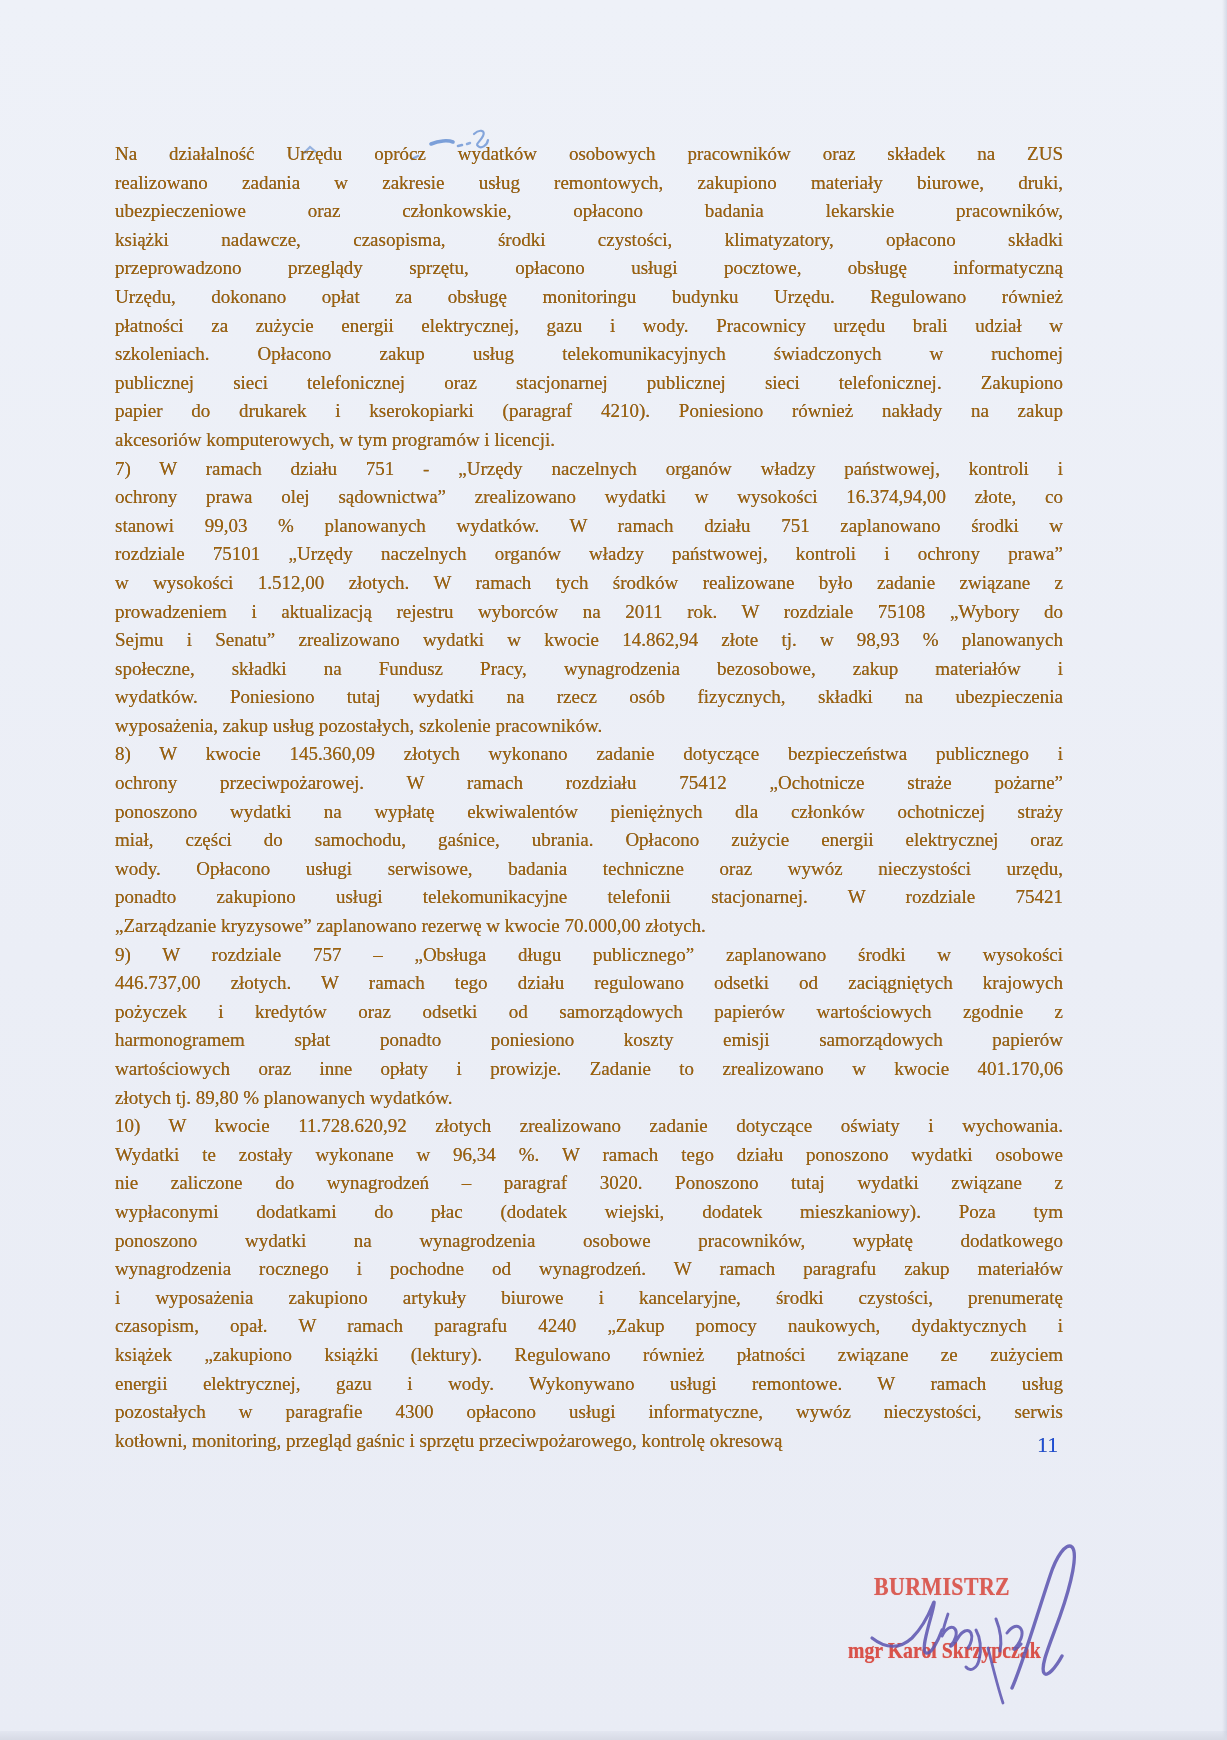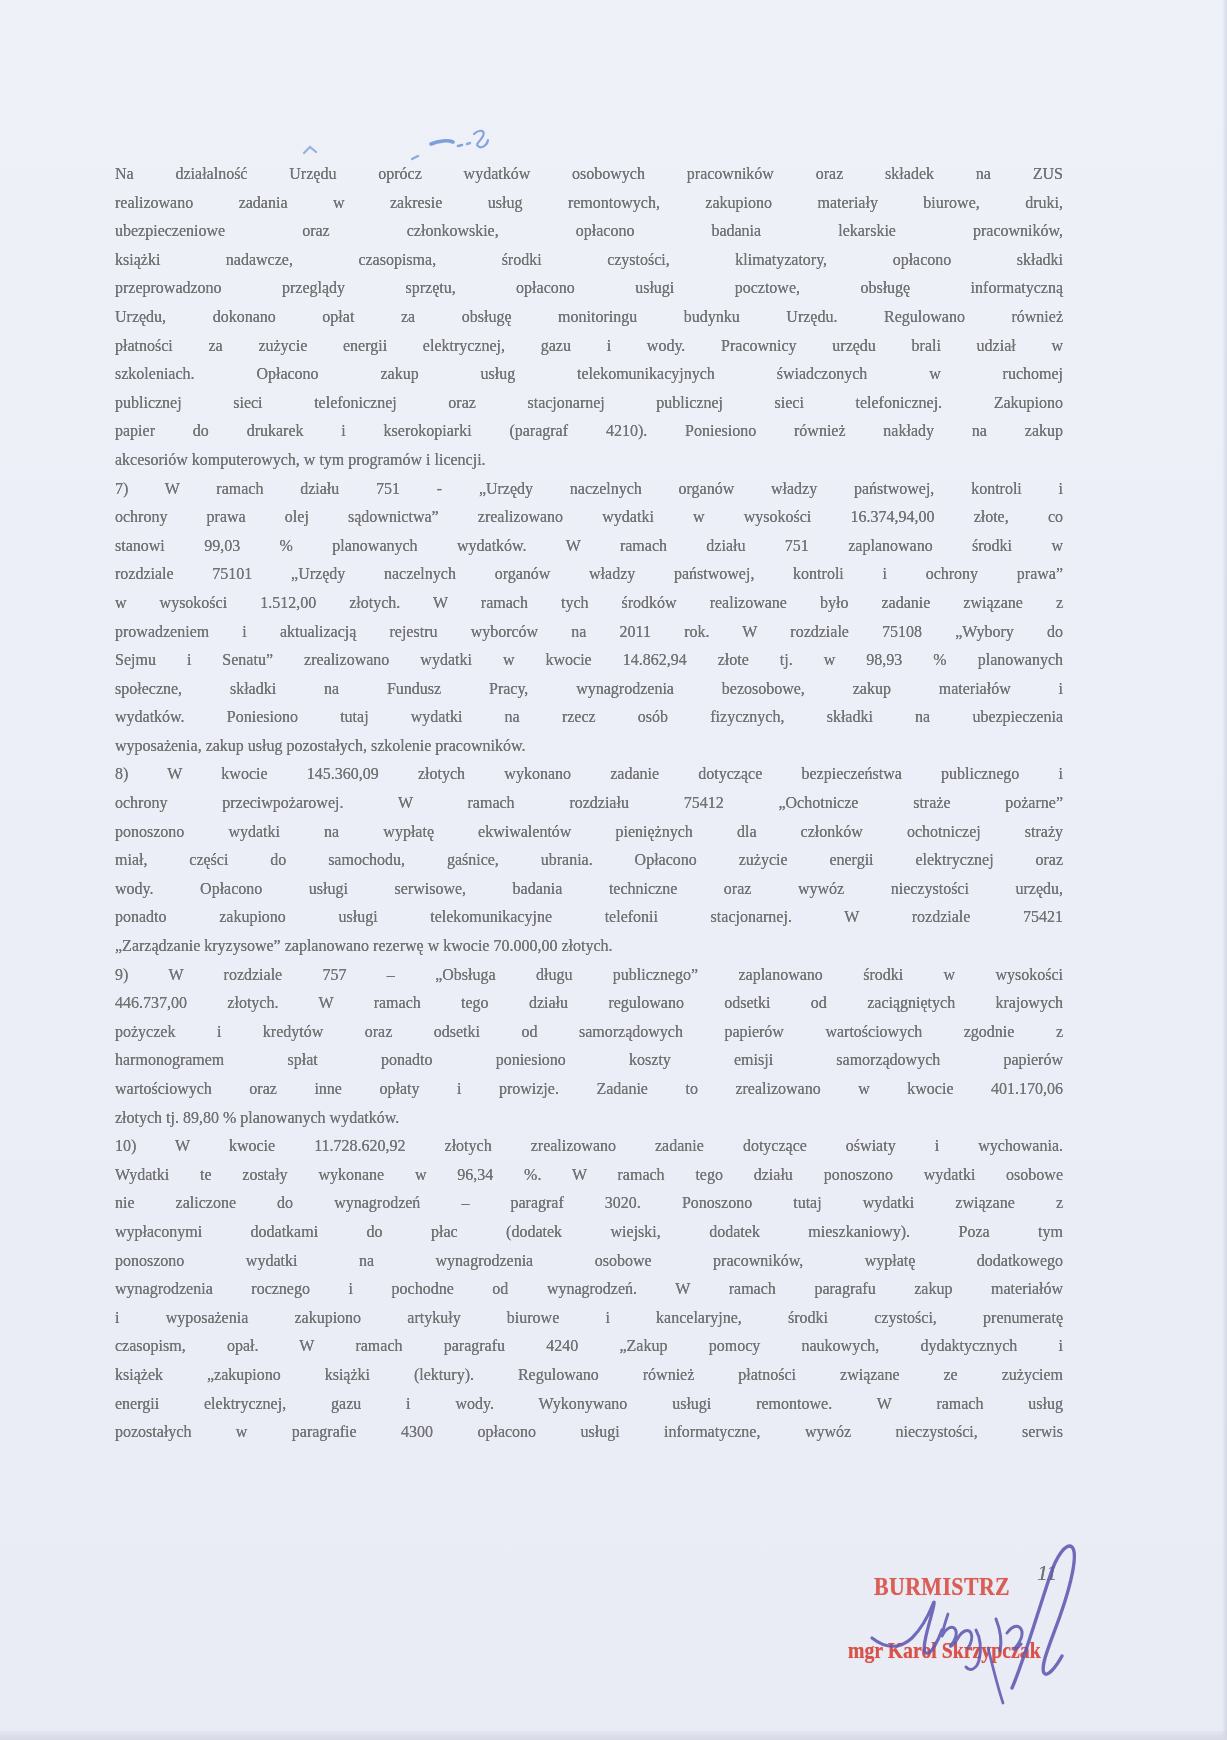--- a/index.html
+++ b/index.html
@@ -9,31 +9,31 @@
     font-family:"Liberation Serif", "DejaVu Serif", serif;
   }
   .page { position:absolute; inset:0; }
   
   .edge-bottom { position:absolute; left:0; bottom:0; width:100%; height:9px;
     background:linear-gradient(180deg, rgba(190,196,214,0.15), #d7dae5); }
   .edge-right { position:absolute; top:0; right:0; width:5px; height:100%;
     background:linear-gradient(90deg, rgba(190,196,214,0), rgba(185,191,210,0.45)); }
   
   .body-text {
-    position:absolute; left:115px; top:160px; width:948px;
-    font-size:16px; line-height:28.6px; color:#737373;
+    position:absolute; left:115px; top:140px; width:948px;
+    font-size:19px; line-height:28.6px; color:#a16207;
     text-shadow:0 0 0.6px rgba(35,35,40,0.65);
   }
   .para { margin:0; }
   .line { text-align:justify; text-align-last:justify; }
   .line.last { text-align-last:left; }
   
   .page-number {
-    position:absolute; left:1037px; top:1560px;
-    font-size:22px; color:#737373; text-shadow:0 0 0.6px rgba(35,35,40,0.6);font-style:italic;
+    position:absolute; left:1037px; top:1432px;
+    font-size:22px; color:#1d4ed8; text-shadow:0 0 0.6px rgba(35,35,40,0.6);
   }
   
   .stamp-title {
     position:absolute; left:874px; top:1572px;
     font-size:26px; font-weight:bold; color:#d9544a; opacity:0.93;
     letter-spacing:0.5px; transform:scaleX(0.84); transform-origin:left top;
     text-shadow:0 0 0.8px rgba(217,84,74,0.7); white-space:nowrap;
   }
   .stamp-name {
     position:absolute; left:848px; top:1638px;
@@ -106,20 +106,21 @@
         <div class="line">Wydatki te zostały wykonane w 96,34 %. W ramach tego działu ponoszono wydatki osobowe</div>
         <div class="line">nie zaliczone do wynagrodzeń – paragraf 3020. Ponoszono tutaj wydatki związane z</div>
         <div class="line">wypłaconymi dodatkami do płac (dodatek wiejski, dodatek mieszkaniowy). Poza tym</div>
         <div class="line">ponoszono wydatki na wynagrodzenia osobowe pracowników, wypłatę dodatkowego</div>
         <div class="line">wynagrodzenia rocznego i pochodne od wynagrodzeń. W ramach paragrafu zakup materiałów</div>
         <div class="line">i wyposażenia zakupiono artykuły biurowe i kancelaryjne, środki czystości, prenumeratę</div>
         <div class="line">czasopism, opał. W ramach paragrafu 4240 „Zakup pomocy naukowych, dydaktycznych i</div>
         <div class="line">książek „zakupiono książki (lektury). Regulowano również płatności związane ze zużyciem</div>
         <div class="line">energii elektrycznej, gazu i wody. Wykonywano usługi remontowe. W ramach usług</div>
         <div class="line">pozostałych w paragrafie 4300 opłacono usługi informatyczne, wywóz nieczystości, serwis</div>
+        <div class="line last">kotłowni, monitoring, przegląd gaśnic i sprzętu przeciwpożarowego, kontrolę okresową</div>
       </div>
     </div>
 
   <div class="page-number">11</div>
 
   <div>
     <div class="stamp-title">BURMISTRZ</div>
     <div class="stamp-name">mgr Karol Skrzypczak</div>
   </div>
 

